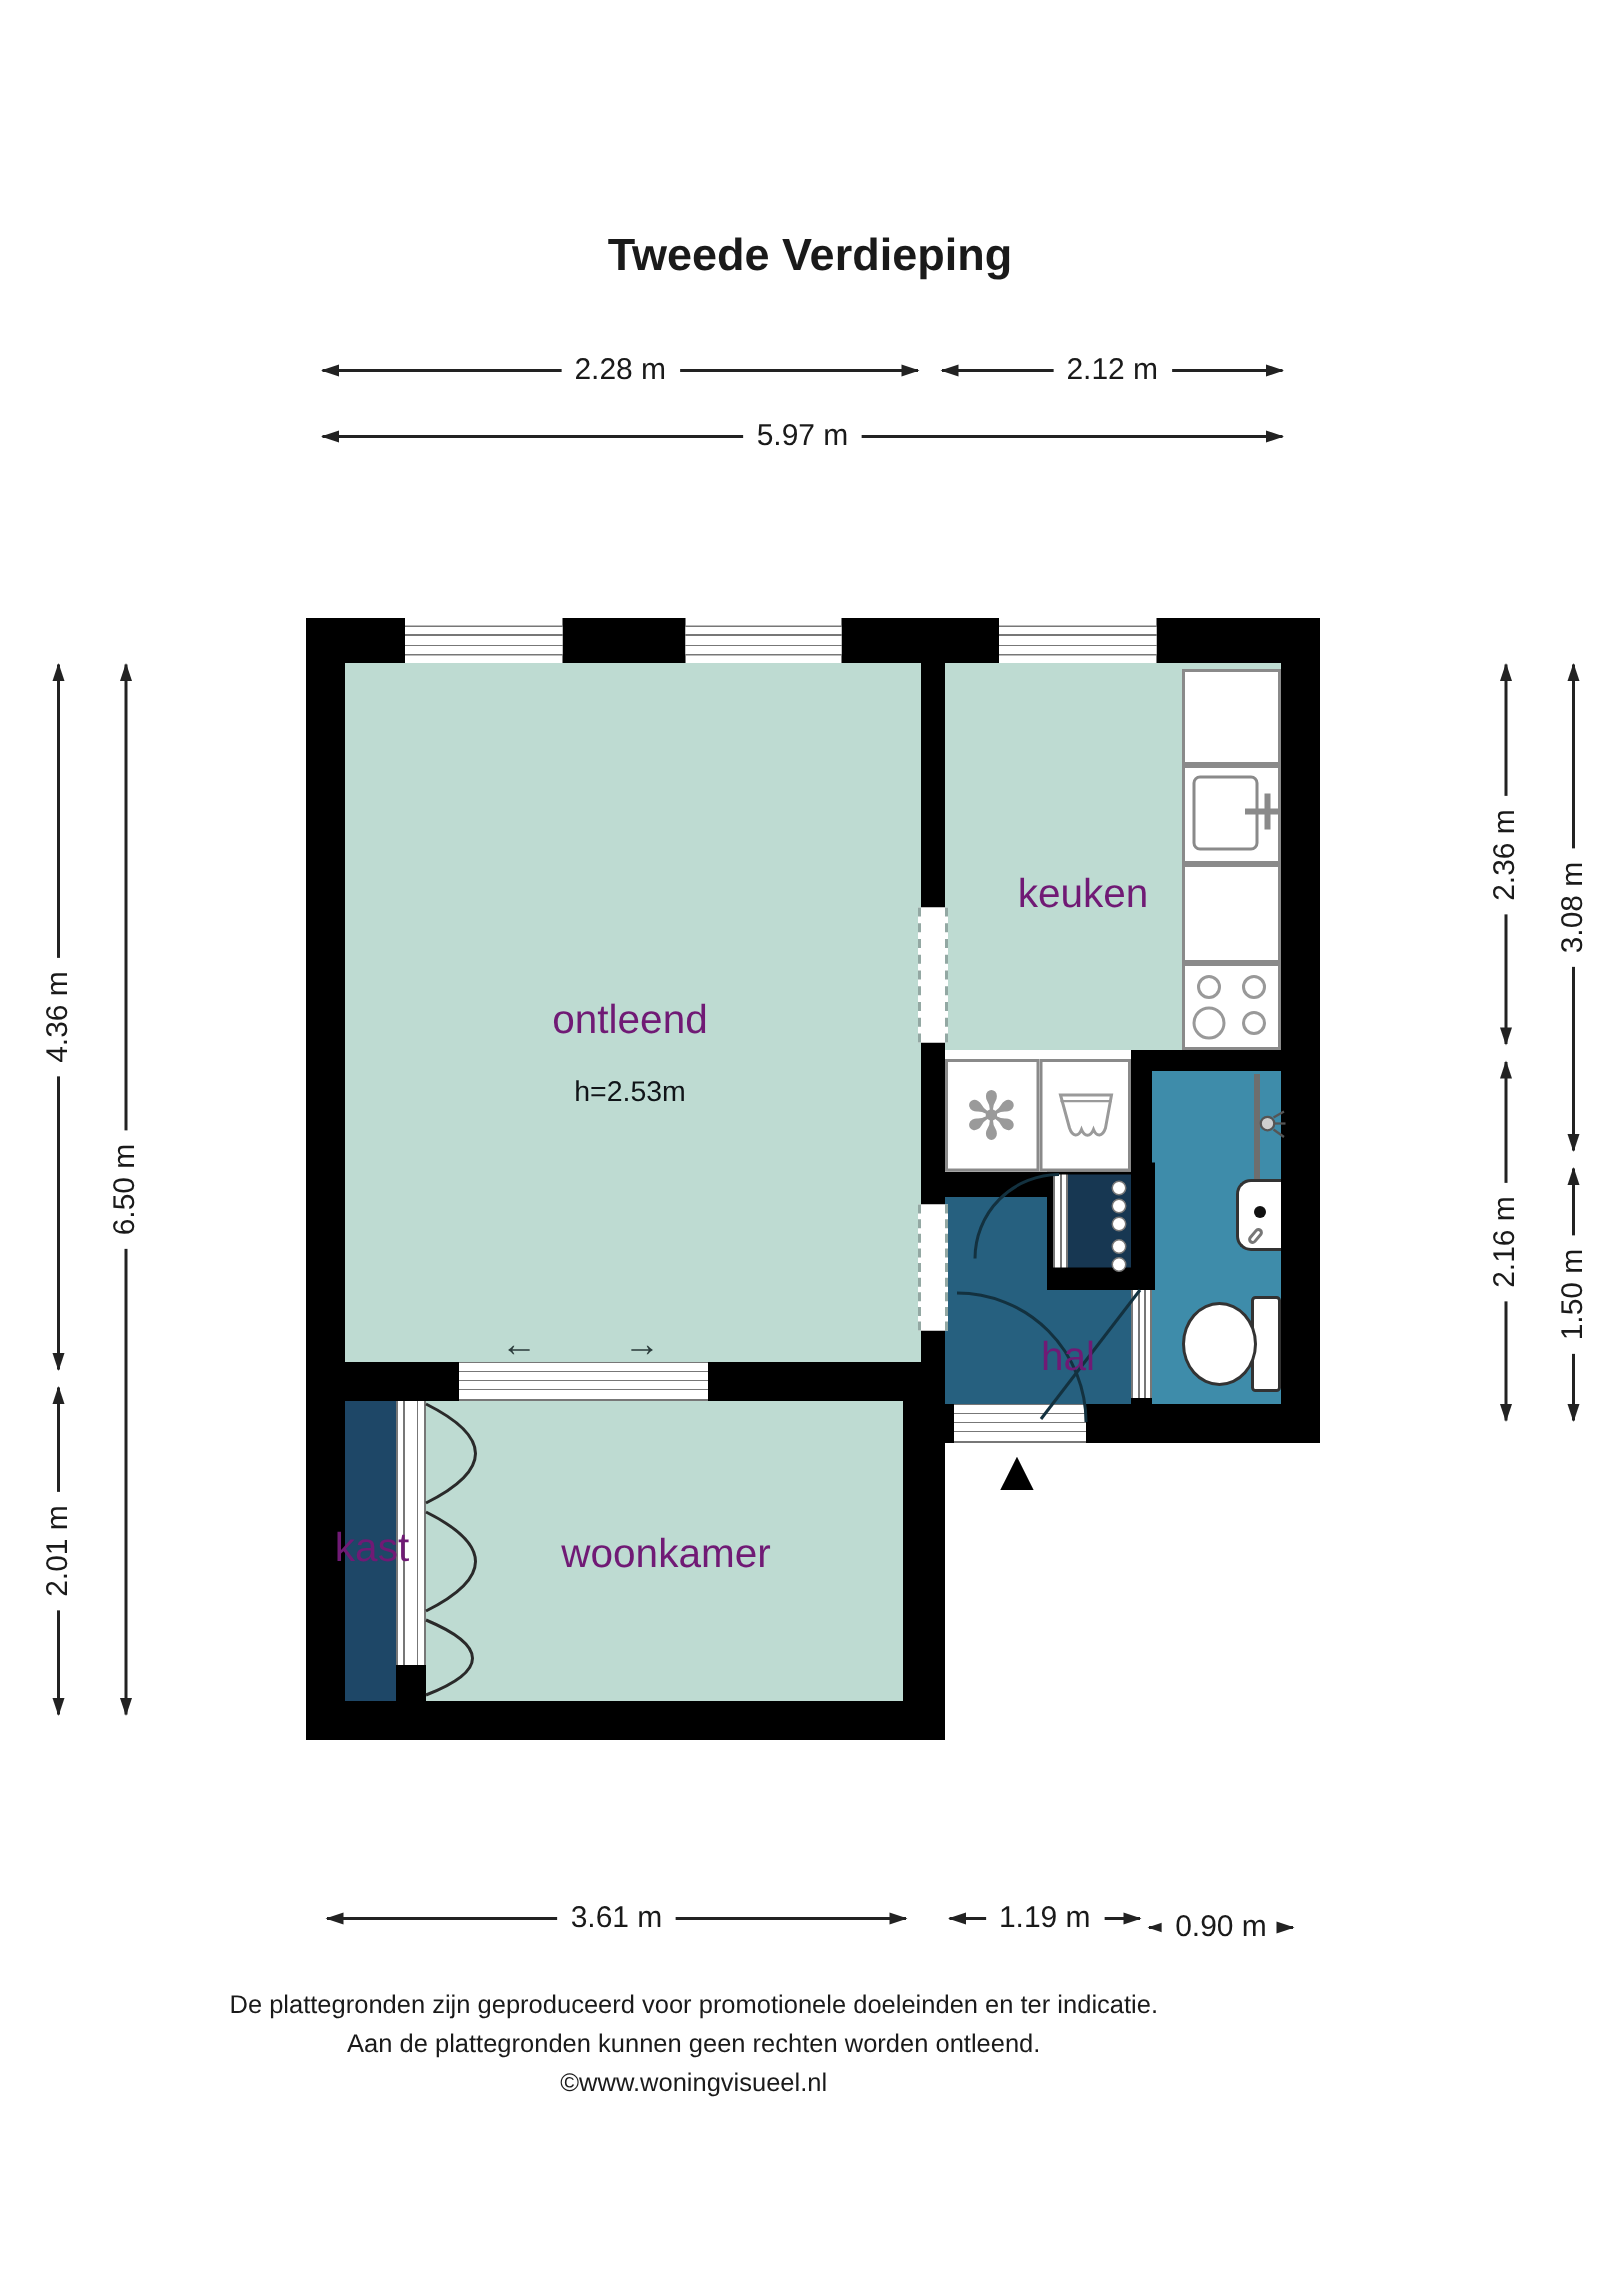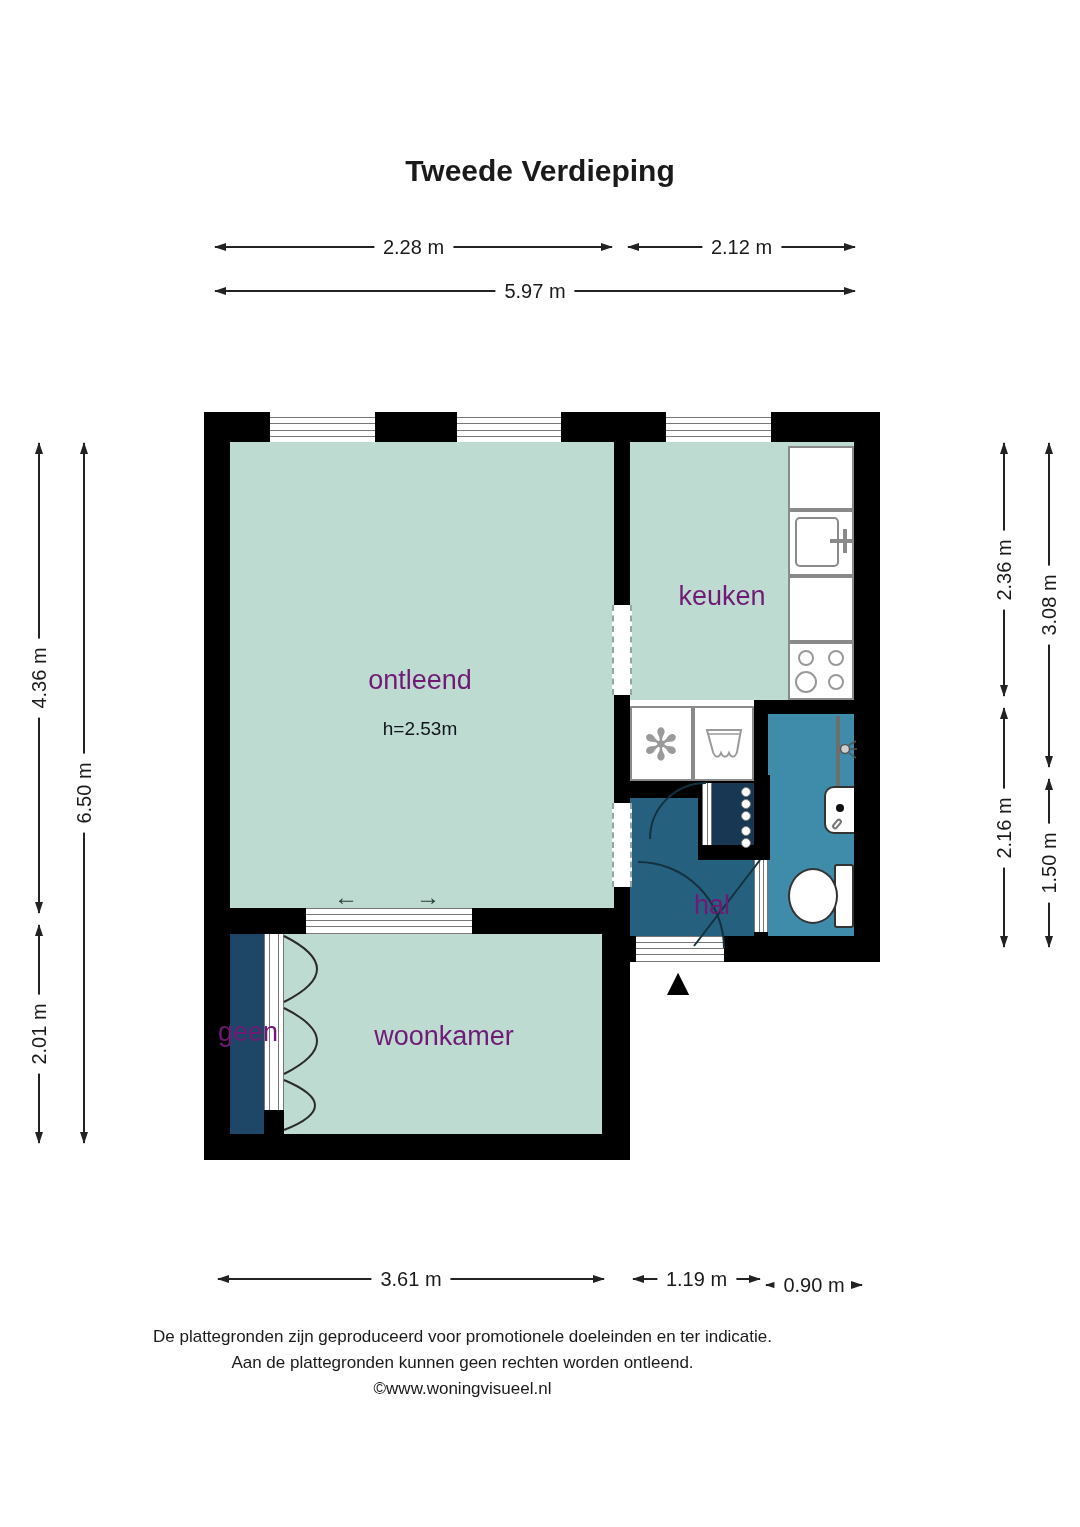--- a/index.html
+++ b/index.html
@@ -196,21 +196,21 @@
     <path d="M 84 675 Q 146 701 84 725" fill="none" stroke="#2a2a2a" stroke-width="2"></path>
   </svg>
 
   <span class="glyph" style="left:678px;top:982px;font-size:38px;color:#000;">▲</span>
 
   <div class="roomlabel" style="left:420px;top:680px;">ontleend</div>
   <div class="hnote" style="left:420px;top:729px;">h=2.53m</div>
   <div class="roomlabel" style="left:722px;top:596px;">keuken</div>
   <div class="roomlabel" style="left:712px;top:861px;margin-top:44px;">hal</div>
   <div class="roomlabel" style="left:444px;top:1036px;">woonkamer</div>
-  <div class="roomlabel" style="left:248px;top:1032px;">geen</div>
+  <div class="roomlabel" style="left:248px;top:1032px;">kast</div>
 
   <div class="footer" style="top:1324px;">
     <div>De plattegronden zijn geproduceerd voor promotionele doeleinden en ter indicatie.</div>
     <div>Aan de plattegronden kunnen geen rechten worden ontleend.</div>
     <div>©www.woningvisueel.nl</div>
   </div>
 
 </div>
 
 </body></html>

